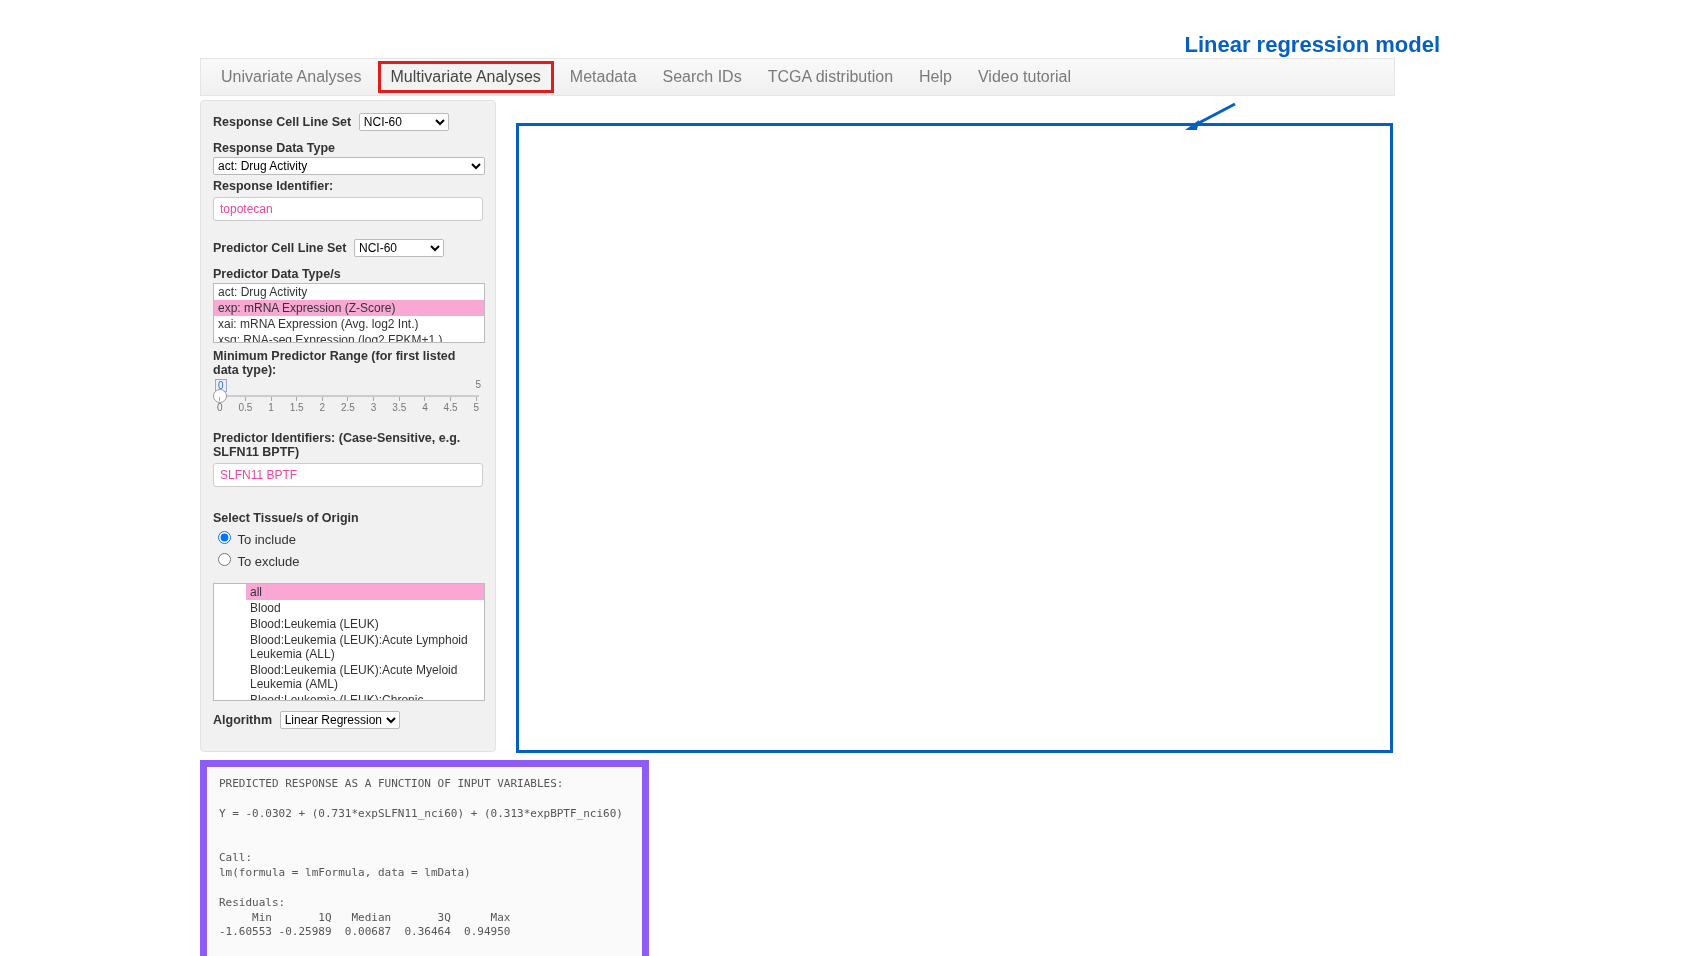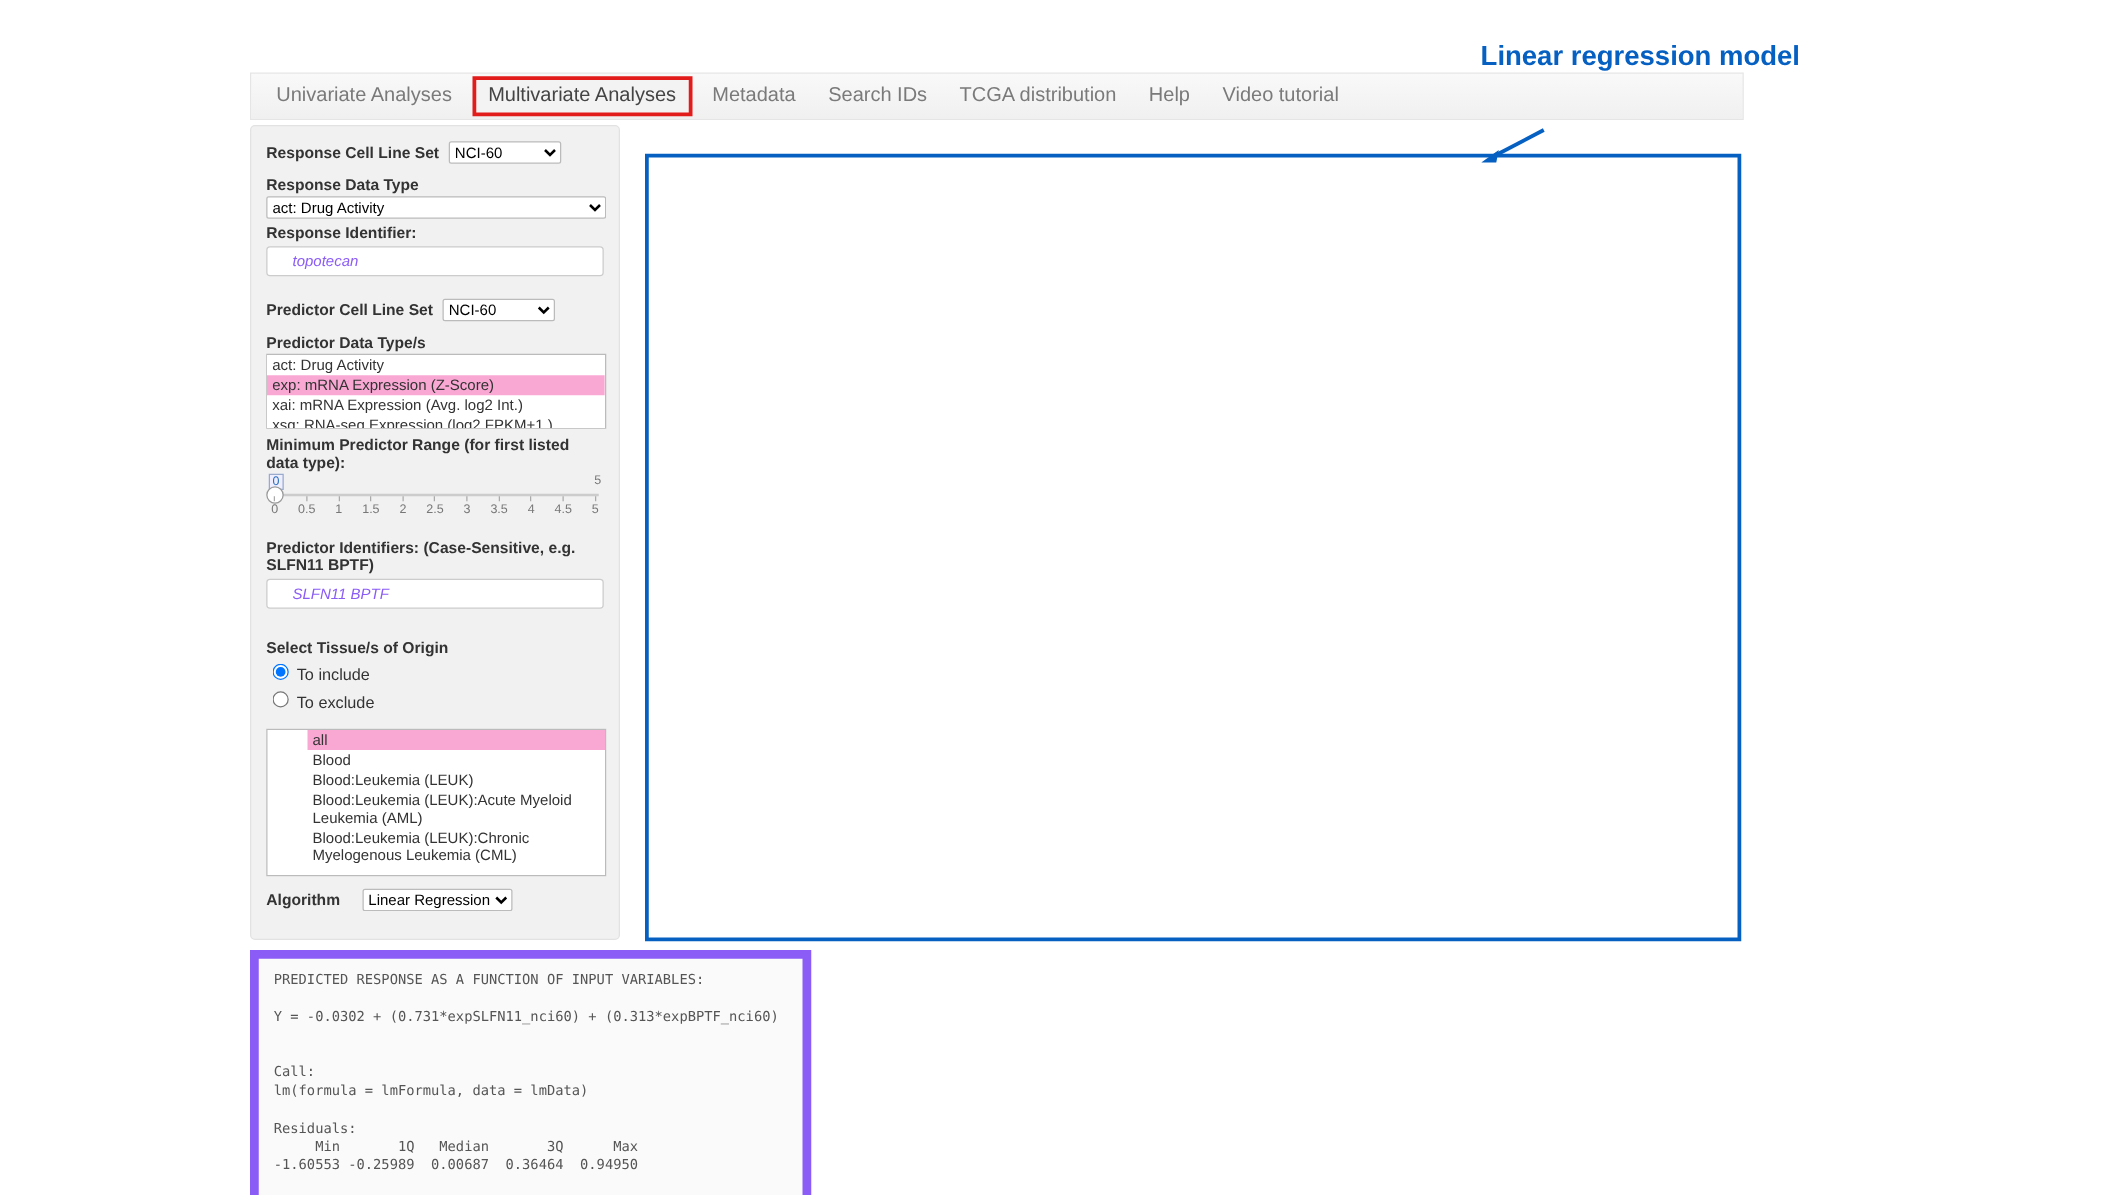--- a/index.html
+++ b/index.html
@@ -75,25 +75,24 @@
     font-size: 12.5px;
   }
   .sidebar .row { margin-bottom: 10px; }
   select, input[type=text], .multiselect {
     font-family: inherit;
     font-size: 12px;
   }
   select { background:#fff; border:1px solid #bbb; border-radius:2px; }
   input[type=text] {
     width: 100%;
-    padding: 4px 20px;
+    padding: 4px 6px;
     border: 1px solid #ccc;
     border-radius: 3px;
-    color: #8b5cf6;
-    font-style: italic;
+    color: #ec4899;
   }
   .multiselect {
     width: 272px;
     background: #fff;
     border: 1px solid #bbb;
     overflow-y: auto;
     font-size: 12px;
     color: #333;
   }
   .multiselect .opt { padding: 1px 4px; cursor:pointer; }
@@ -262,28 +261,29 @@
           <input type="radio" name="tinc" style="">
           <span>To exclude</span>
         </div>
       </div>
 
       <div class="row" style="margin-top:14px;">
         <div class="multiselect" id="tissues" style="height:118px;padding-left:32px;">
             <div class="opt selected">all</div>
             <div class="opt">Blood</div>
             <div class="opt">Blood:Leukemia (LEUK)</div>
+            <div class="opt">Blood:Leukemia (LEUK):Acute Lymphoid Leukemia (ALL)</div>
             <div class="opt">Blood:Leukemia (LEUK):Acute Myeloid Leukemia (AML)</div>
             <div class="opt">Blood:Leukemia (LEUK):Chronic Myelogenous Leukemia (CML)</div>
           </div>
       </div>
 
       <div class="row" style="margin-top:8px;">
         <span class="lbl">Algorithm</span>
-        <select style="margin-left:14px;">
+        <select style="margin-left:4px;">
           <option>Linear Regression</option>
         </select>
       </div>
 
     </div>
 
     <div class="main">
       <div class="tech-body">PREDICTED RESPONSE AS A FUNCTION OF INPUT VARIABLES:
 
 Y = -0.0302 + (0.731*expSLFN11_nci60) + (0.313*expBPTF_nci60)

